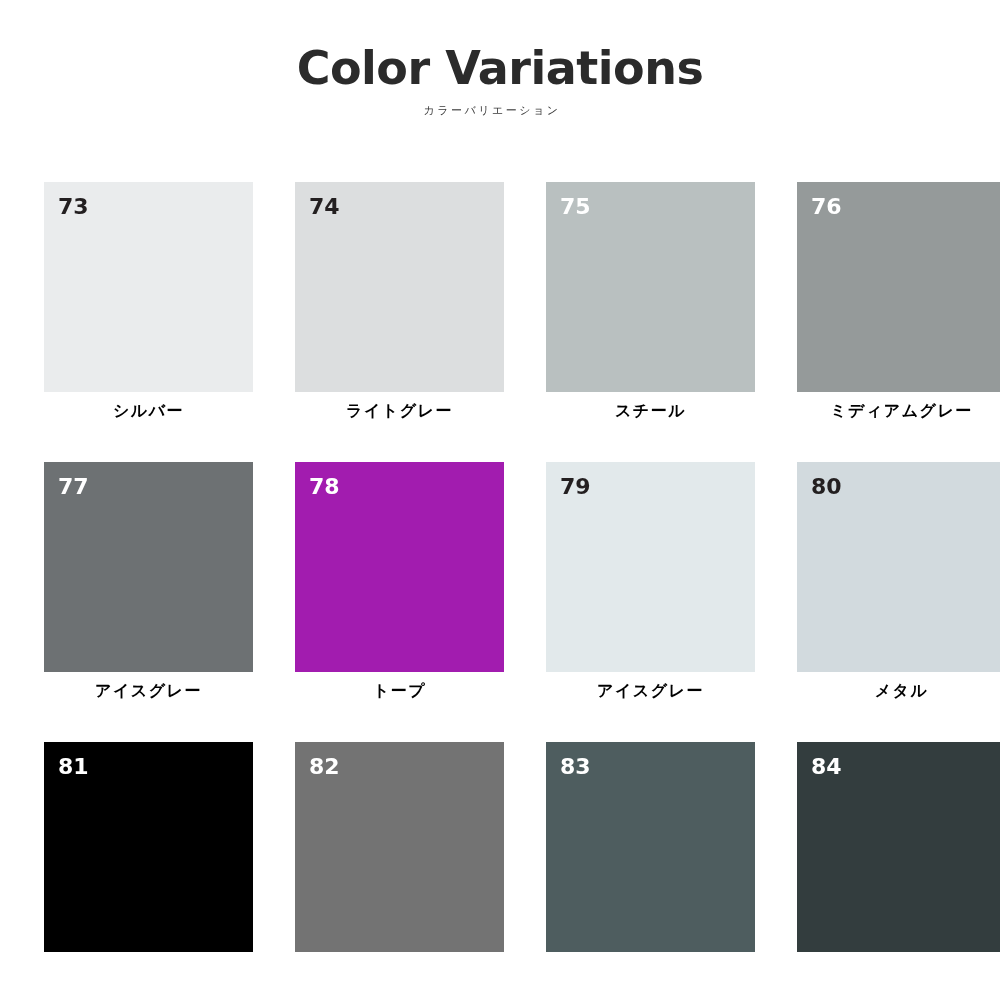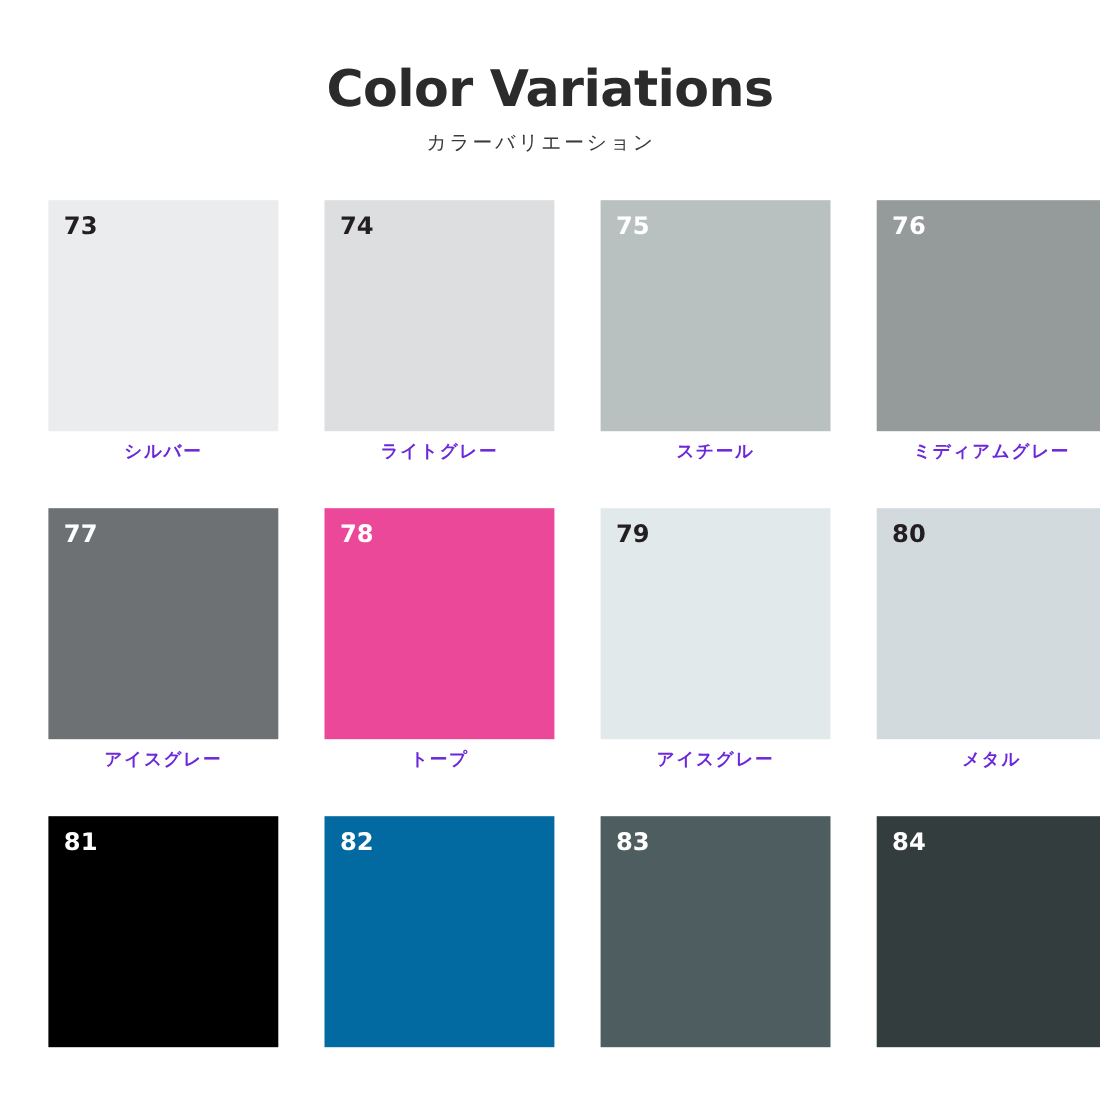--- a/index.html
+++ b/index.html
@@ -31,26 +31,26 @@
     width: 1000px;
     text-align: center;
   }
   .title {
     font-family: "DejaVu Sans", "Liberation Sans", sans-serif;
     font-size: 46px;
     font-weight: bold;
     letter-spacing: -0.5px;
     color: #2b2b2b;
     line-height: 1.06;
-    margin: 12px;
+    margin: 0;
     padding: 0;
   }
   .subtitle {
     font-family: "DejaVu Sans", "Liberation Sans", sans-serif;
-    font-size: 18px;
+    font-size: 11px;
     font-weight: normal;
     letter-spacing: 2.5px;
     color: #3a3a3a;
     margin: 10px 16px 0 0;
     padding: 0;
   }
 
   
   .grid {
     position: absolute;
@@ -90,21 +90,21 @@
   .code-dark  { color: #231f20; }
   .code-light { color: #ffffff; }
 
   .swatch-label {
     margin-top: 9px;
     text-align: center;
     font-family: Liberation Serif, serif;
     font-size: 16px;
     font-weight: bold;
     letter-spacing: 1.5px;
-    color: #6d28d9;
+    color: #000000;
     line-height: 1.2;
     white-space: nowrap;
   }
 </style>
 </head>
 <body style="background: rgb(255, 255, 255);">
 
 <div id="page">
 
   <div class="header">
@@ -137,21 +137,21 @@
         </div>
         <div class="swatch-label">ミディアムグレー</div>
       </div>
       <div class="cell">
         <div class="swatch" style="background-color: rgb(109, 113, 115);">
           <span class="swatch-code code-light">77</span>
         </div>
         <div class="swatch-label">アイスグレー</div>
       </div>
       <div class="cell">
-        <div class="swatch" style="background-color: #ec4899; text-align: right;">
+        <div class="swatch" style="background-color: #a21caf; text-align: right;">
           <span class="swatch-code code-light">78</span>
         </div>
         <div class="swatch-label">トープ</div>
       </div>
       <div class="cell">
         <div class="swatch" style="background-color: rgb(226, 233, 235);">
           <span class="swatch-code code-dark">79</span>
         </div>
         <div class="swatch-label">アイスグレー</div>
       </div>
@@ -160,21 +160,21 @@
           <span class="swatch-code code-dark">80</span>
         </div>
         <div class="swatch-label">メタル</div>
       </div>
       <div class="cell">
         <div class="swatch" style="background-color: #000000;">
           <span class="swatch-code code-light">81</span>
         </div>
       </div>
       <div class="cell">
-        <div class="swatch" style="background-color: #0369a1;">
+        <div class="swatch" style="background-color: #737373;">
           <span class="swatch-code code-light">82</span>
         </div>
       </div>
       <div class="cell">
         <div class="swatch" style="background-color: rgb(78, 93, 95);">
           <span class="swatch-code code-light">83</span>
         </div>
       </div>
       <div class="cell">
         <div class="swatch" style="background-color: rgb(51, 61, 62);">

